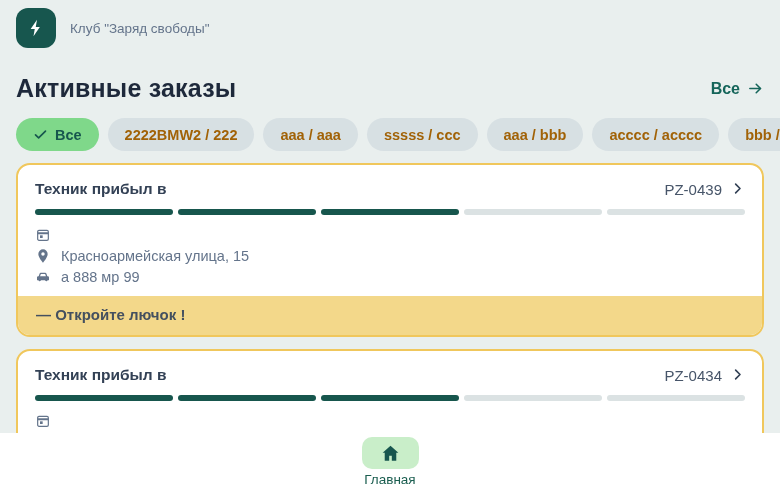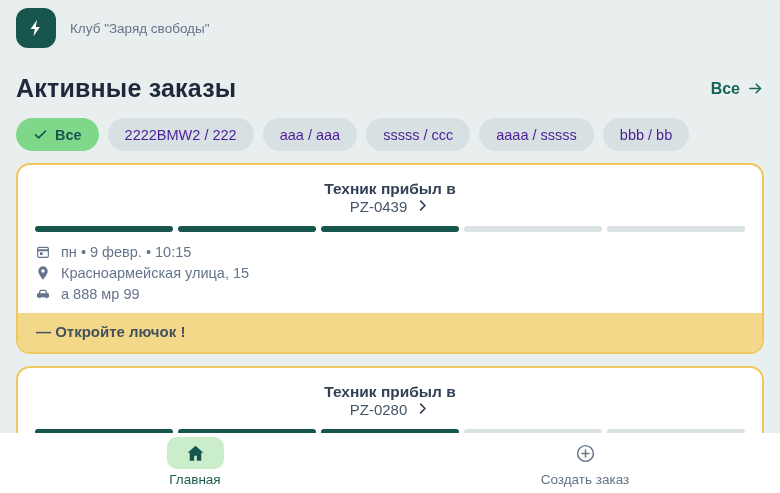--- a/index.html
+++ b/index.html
@@ -26,34 +26,34 @@
   .all-link { display: flex; align-items: center; gap: 7px; color: #15655a; font-size: 16px; font-weight: 600; cursor: pointer; }
   .all-link svg { width: 17px; height: 17px; }
 
   
   .chips-row {
     display: flex; gap: 9px; margin-top: 15px; padding: 0 16px;
     overflow: hidden; white-space: nowrap; align-items: center;
   }
   .chip {
     height: 33px; padding: 0 17px; border-radius: 17px; background: #d7e0e3;
-    color: #4c1d95; font-size: 14.5px; font-weight: 400;
+    color: #a16207; font-size: 14.5px; font-weight: 700;
     display: inline-flex; align-items: center; gap: 7px; flex: 0 0 auto; cursor: pointer;
   }
   .chip.active { background: #7fd88a; color: #17564e; font-weight: 600; }
   .chip.active svg { width: 15px; height: 15px; }
 
   
   .cards { padding: 0 16px; margin-top: 12px; }
   .order-card {
     background: #ffffff; border: 2px solid #f0c75c; border-radius: 14px;
     overflow: hidden; margin-bottom: 12px; cursor: pointer;
   }
   .card-body { padding: 15px 17px 0 17px; }
-  .card-head { display: flex; align-items: center; justify-content: space-between; flex-direction: column; }
+  .card-head { display: flex; align-items: center; justify-content: space-between; }
   .order-status { font-size: 15.5px; font-weight: 600; color: #334155; }
   .order-ref { display: flex; gap: 8px; color: #475569; font-size: 15px; }
   .order-ref svg { width: 15px; height: 15px; color: #334155; }
   .progress-row { display: flex; gap: 5px; margin-top: 11px; }
   .seg { flex: 1; height: 6px; border-radius: 3px; }
   .seg-filled { background: #17564d; }
   .seg-empty { background: #dbe2e3; }
   .detail-rows { margin-top: 9px; padding-bottom: 9px; }
   .detail-row { display: flex; align-items: center; gap: 10px; min-height: 21px; color: #64748b; font-size: 14.5px; }
   .detail-row svg { width: 16px; height: 16px; color: #64748b; flex: 0 0 auto; }
@@ -105,21 +105,24 @@
   <div class="chip">
       <span>2222BMW2 / 222</span>
     </div>
   <div class="chip">
       <span>aaa / aaa</span>
     </div>
   <div class="chip">
       <span>sssss / ccc</span>
     </div>
   <div class="chip">
-      <span>aaaa / sssss</span>
+      <span>aaa / bbb</span>
+    </div>
+  <div class="chip">
+      <span>acccc / acccc</span>
     </div>
   <div class="chip">
       <span>bbb / bb</span>
     </div>
 
 </div>
 
 <div class="cards">
 
   <div class="order-card">
@@ -140,21 +143,20 @@
           <div class="seg seg-empty"></div>
           <div class="seg seg-empty"></div>
         </div>
       <div class="detail-rows">
         <div class="detail-row">
           <svg viewBox="0 0 24 24" fill="none" stroke="currentColor" stroke-width="1.8">
               <rect x="4" y="5" width="16" height="15" rx="2"></rect>
               <path d="M4 9.5h16" stroke-width="3"></path>
               <rect x="7.5" y="12.5" width="4" height="4" fill="currentColor" stroke="none"></rect>
             </svg>
-          <span>пн  • 9 февр. • 10:15</span>
         </div>
         <div class="detail-row">
           <svg viewBox="0 0 24 24" fill="currentColor">
               <path d="M12 2a7 7 0 0 0-7 7c0 5.25 7 13 7 13s7-7.75 7-13a7 7 0 0 0-7-7zm0 9.6A2.6 2.6 0 1 1 12 6.4a2.6 2.6 0 0 1 0 5.2z"></path>
             </svg>
           <span>Красноармейская улица, 15</span>
         </div>
         <div class="detail-row">
           <svg viewBox="0 0 24 24" fill="currentColor">
               <path d="M5.5 11l1.3-3.9A2 2 0 0 1 8.7 5.7h6.6a2 2 0 0 1 1.9 1.4L18.5 11h.7A1.8 1.8 0 0 1 21 12.8v3.4a.8.8 0 0 1-.8.8h-1.3a2 2 0 0 1-3.8 0H8.9a2 2 0 0 1-3.8 0H3.8a.8.8 0 0 1-.8-.8v-3.4A1.8 1.8 0 0 1 4.8 11h.7zm2.1 0h8.8l-1-3.2a.6.6 0 0 0-.6-.4H9.2a.6.6 0 0 0-.6.4L7.6 11z"></path>
@@ -164,21 +166,21 @@
       </div>
     </div>
     <div class="order-note">— Откройте лючок !</div>
   </div>
 
   <div class="order-card">
     <div class="card-body">
       <div class="card-head">
         <div class="order-status">Техник прибыл в</div>
         <div class="order-ref">
-          <span>PZ-0280</span>
+          <span>PZ-0434</span>
           <svg viewBox="0 0 24 24" fill="none" stroke="currentColor" stroke-width="2.6" stroke-linecap="round" stroke-linejoin="round">
               <path d="M9 5l7 7-7 7"></path>
             </svg>
         </div>
       </div>
       <div class="progress-row">
           <div class="seg seg-filled"></div>
           <div class="seg seg-filled"></div>
           <div class="seg seg-filled"></div>
           <div class="seg seg-empty"></div>
@@ -213,22 +215,13 @@
 
 <div class="bottom-nav">
   <div class="nav-item active">
     <div class="nav-icon-wrap">
       <svg viewBox="0 0 24 24" fill="currentColor">
           <path d="M12 3.2 3 11h2.4v9.3h5.1v-5.8h3v5.8h5.1V11H21L12 3.2z"></path>
         </svg>
     </div>
     <div class="nav-label">Главная</div>
   </div>
-  <div class="nav-item">
-    <div class="nav-icon-wrap">
-      <svg viewBox="0 0 24 24" fill="none" stroke="currentColor" stroke-width="1.7" stroke-linecap="round">
-          <circle cx="12" cy="12" r="9"></circle>
-          <path d="M12 8v8M8 12h8"></path>
-        </svg>
-    </div>
-    <div class="nav-label">Создать заказ</div>
-  </div>
 </div>
 
 </body></html>

